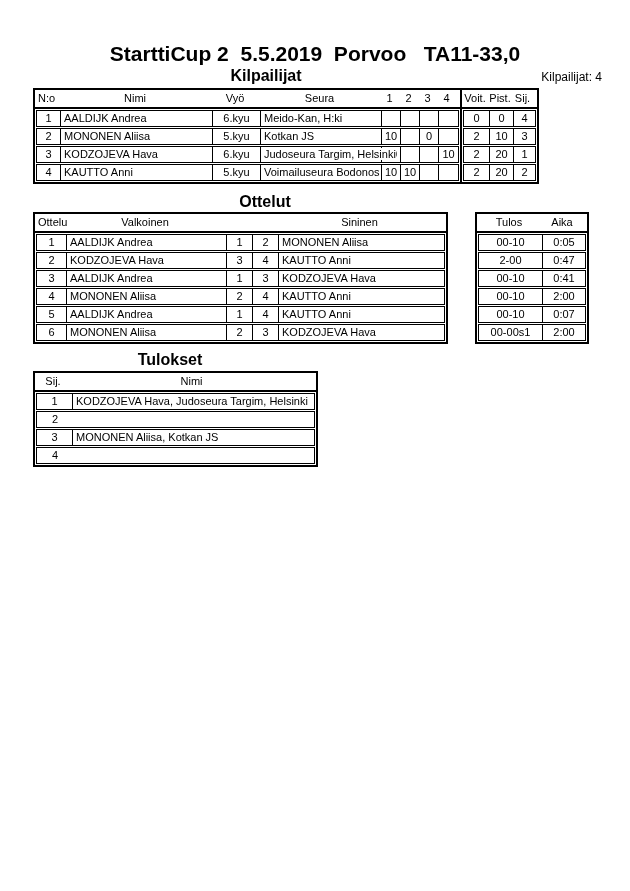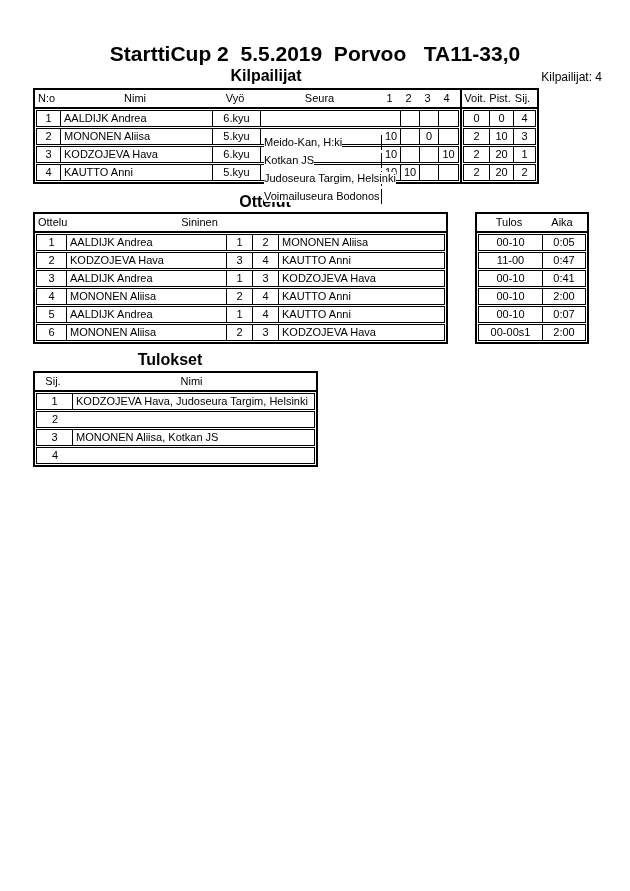--- a/index.html
+++ b/index.html
@@ -21,21 +21,21 @@
   .sect{border:2px solid #000;background:#fff;}
   .sect.b{margin-left:-2px;}
   .hdr{display:flex;height:19px;line-height:17px;border-bottom:2px solid #000;
        font-weight:normal;}
   .hdr .c{border:none;overflow:visible;}
   .row{display:flex;height:17px;line-height:15px;margin:1px;border:1px solid #000;}
   .c{border-right:1px solid #000;height:100%;padding:0 3px;white-space:nowrap;
      overflow:hidden;}
   .c:last-child{border-right:none;}
   .ac{text-align:center;padding:0;}
-  .ovf{overflow:visible;margin-top:24px;}
+  .ovf{overflow:visible;}
   .ovl{position:relative;z-index:1;background:#fff;}
   
   .w-no{width:24px}.w-nimi{width:152px}.w-vyo{width:48px}.w-seura{width:121px}
   .w-m{width:19px}.w-voit{width:26px}.w-pist{width:24px}.w-sij{width:21px}
   
   .w-ott{width:30px}.w-valk{width:160px}.w-n{width:26px}.w-sin{width:165px}
   .w-tulos{width:64px}.w-aika{width:42px}
   
   .w-sij3{width:36px}.w-nimi3{width:241px}
 </style>
@@ -141,20 +141,21 @@
         </div>
     </div>
   </div>
 
   <div class="shead h2">Ottelut</div>
 
   <div class="tbl t2">
     <div class="sect a">
       <div class="hdr">
         <div class="c w-ott">Ottelu</div>
+        <div class="c w-valk ac">Valkoinen</div>
         <div class="c w-n ac"></div>
         <div class="c w-n ac"></div>
         <div class="c w-sin ac">Sininen</div>
       </div>
       <div>
 
           <div class="row">
             <div class="c w-ott ac">1</div>
             <div class="c w-valk">AALDIJK Andrea</div>
             <div class="c w-n ac">1</div>
@@ -209,21 +210,21 @@
         <div class="c w-aika ac">Aika</div>
       </div>
       <div>
 
           <div class="row">
             <div class="c w-tulos ac">00-10</div>
             <div class="c w-aika ac">0:05</div>
           </div>
 
           <div class="row">
-            <div class="c w-tulos ac">11-00</div>
+            <div class="c w-tulos ac">2-00</div>
             <div class="c w-aika ac">0:47</div>
           </div>
 
           <div class="row">
             <div class="c w-tulos ac">00-10</div>
             <div class="c w-aika ac">0:41</div>
           </div>
 
           <div class="row">
             <div class="c w-tulos ac">00-10</div>

